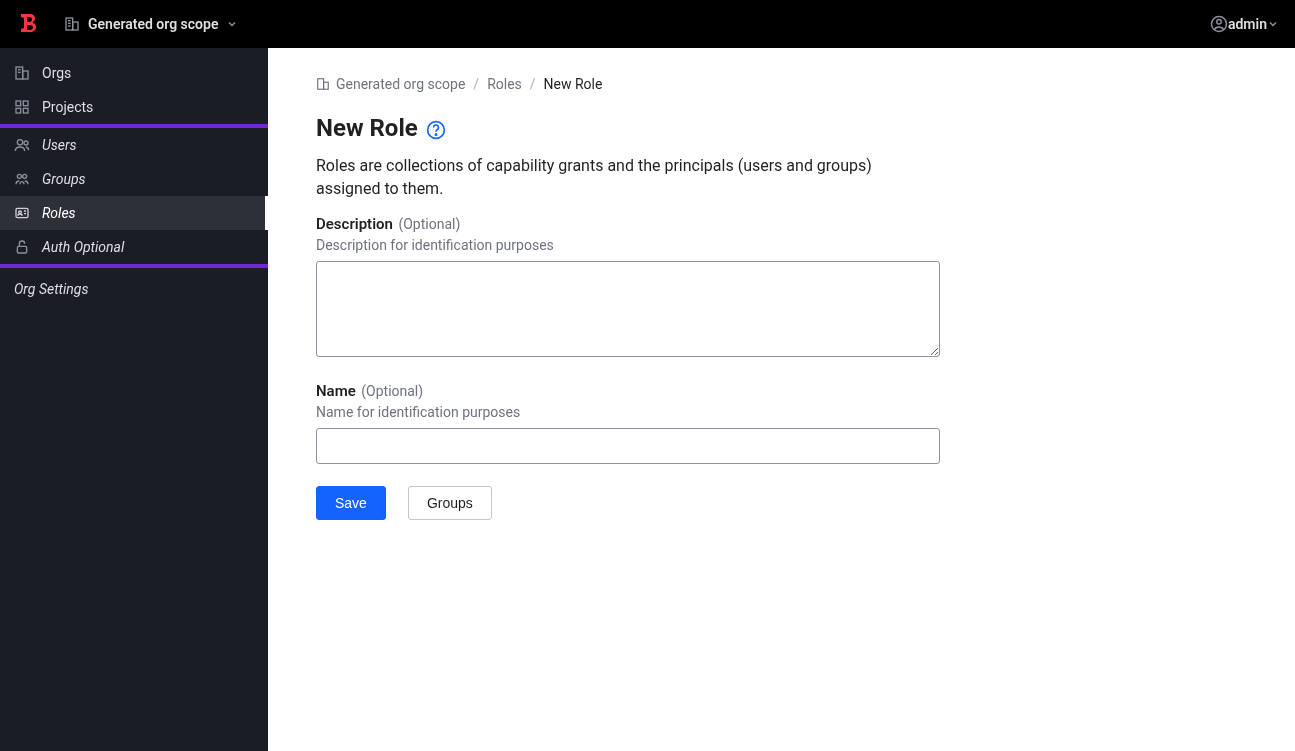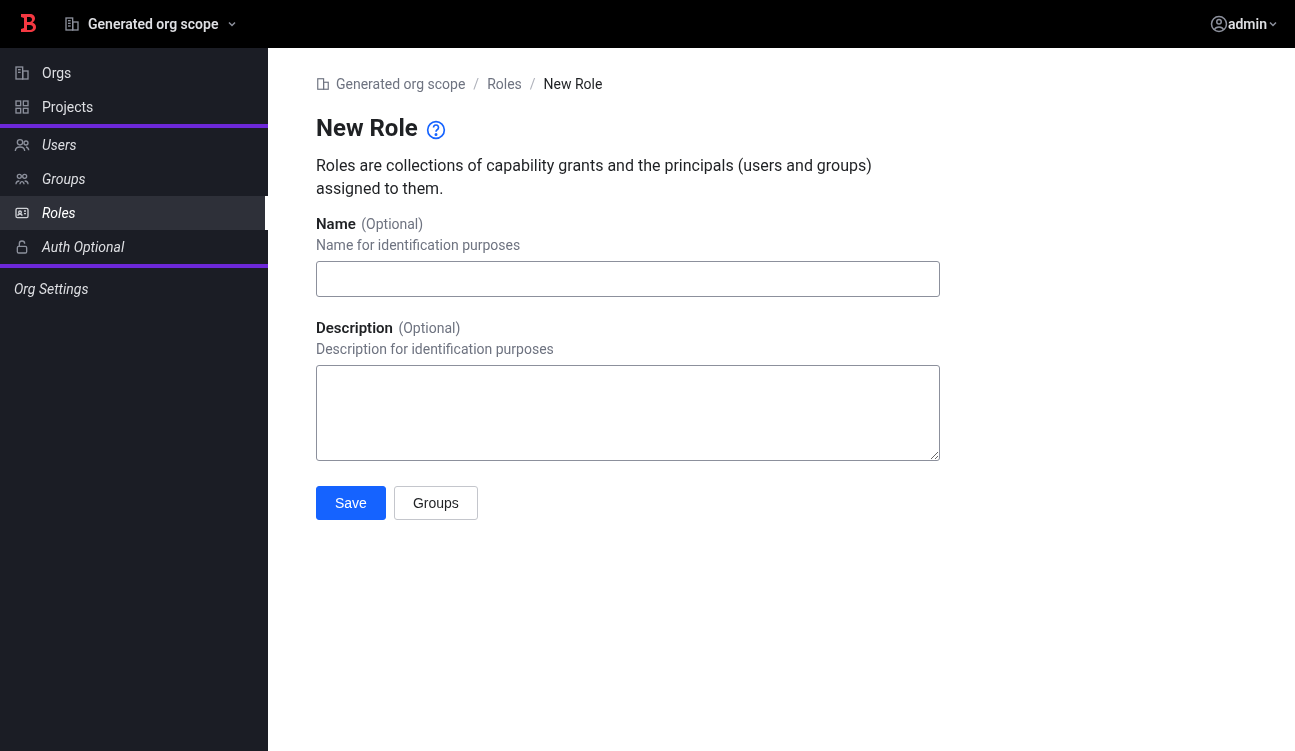--- a/index.html
+++ b/index.html
@@ -97,21 +97,21 @@
       border: 1px solid #8c909c;
       border-radius: 3px;
       padding: 8px 10px;
       font-size: 14px;
       font-family: inherit;
       background: #fff;
     }
     .form-input { height: 36px; }
     .form-textarea { height: 96px; resize: both; }
 
-    .button-row { display: flex; gap: 8px; margin-top: 20px; }
+    .button-row { display: flex; gap: 22px; margin-top: 20px; }
     .btn {
       padding: 8px 18px;
       border-radius: 3px;
       font-size: 14px;
       font-weight: 500;
       cursor: pointer;
       border: 1px solid transparent;
     }
     .btn-primary {
       background: #1563ff; color: #fff; border-color: #1563ff;
@@ -276,34 +276,34 @@
             <path d="M9 9a3 3 0 1 1 4.5 2.6C12.5 12.5 12 13 12 14"></path>
             <circle cx="12" cy="17.5" r="0.8" fill="currentColor"></circle>
           </svg>
       </span>
     </h1>
 
     <p class="page-description">Roles are collections of capability grants and the principals (users and groups) assigned to them.</p>
 
     <div class="form-group">
       <div>
+        <span class="form-label">Description</span>
+        <span class="opt">(Optional)</span>
+      </div>
+      <div class="form-help">Description for identification purposes</div>
+      <textarea class="form-textarea" style=""></textarea>
+    </div>
+
+    <div class="form-group">
+      <div>
         <span class="form-label">Name</span>
         <span class="opt">(Optional)</span>
       </div>
       <div class="form-help">Name for identification purposes</div>
       <input type="text" class="form-input" value="" style="">
-    </div>
-
-    <div class="form-group">
-      <div>
-        <span class="form-label">Description</span>
-        <span class="opt">(Optional)</span>
-      </div>
-      <div class="form-help">Description for identification purposes</div>
-      <textarea class="form-textarea" style=""></textarea>
     </div>
 
     <div class="button-row">
       <button class="btn btn-primary">Save</button>
       <button class="btn btn-secondary">Groups</button>
     </div>
   </main>
 </div>
 
 </body></html>

